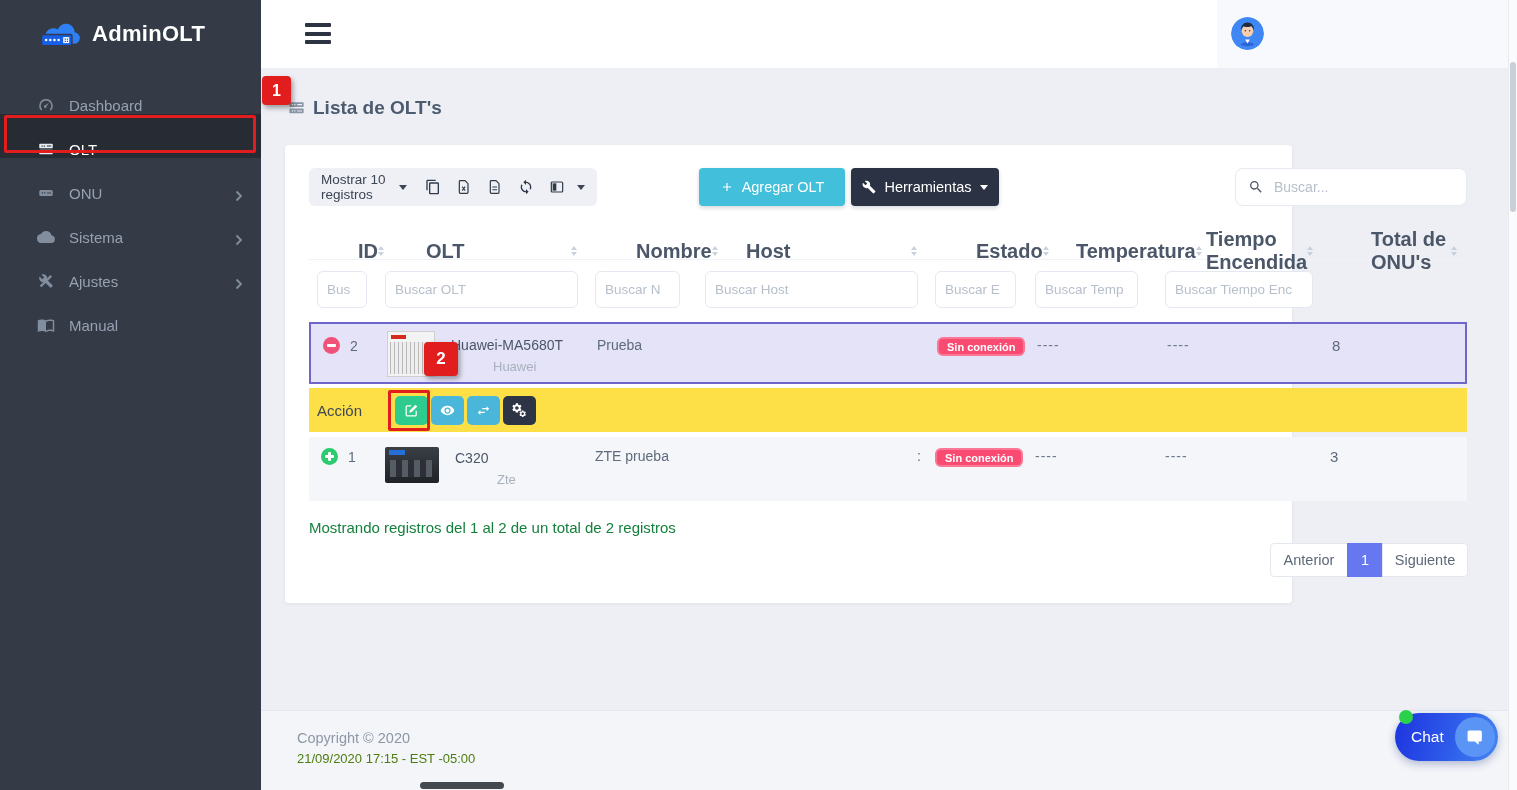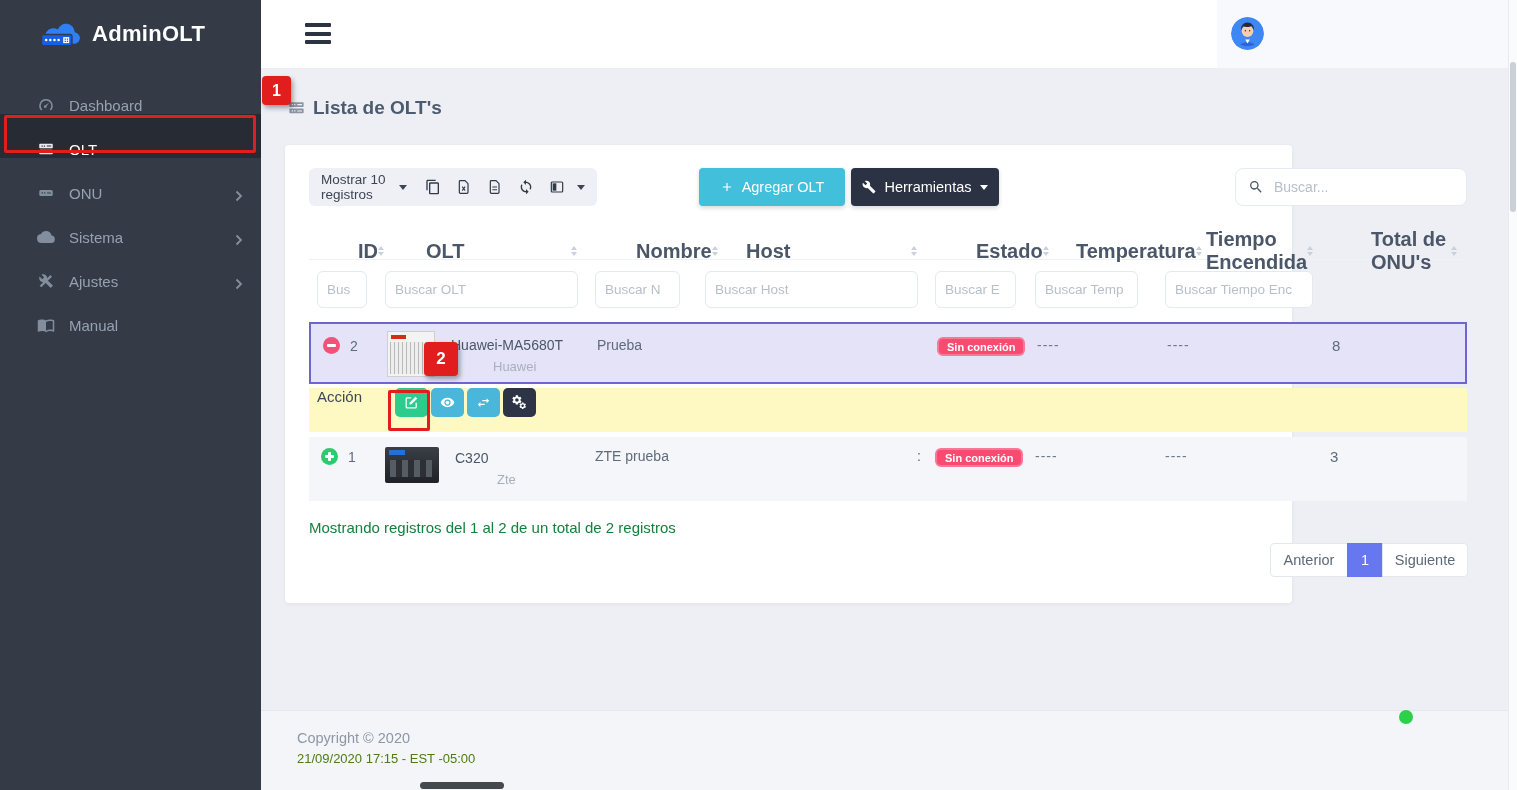--- a/index.html
+++ b/index.html
@@ -84,21 +84,21 @@
   .dev-zte { width:54px; height:36px; margin-top:3px; background:linear-gradient(180deg,#3a3f46,#1f2226); border-radius:2px; position:relative; flex:none; }
   .dev-zte::before { content:""; position:absolute; left:4px; top:3px; width:16px; height:5px; background:#2470d8; }
   .dev-zte::after { content:""; position:absolute; left:5px; top:13px; right:7px; bottom:6px; background:repeating-linear-gradient(90deg,#565c64 0 6px,#2c3036 6px 12px); }
   .olt-name { font-size:14px; color:#4b5668; padding-top:6px; }
   .olt-brand { font-size:13px; color:#a8b0bc; margin-top:6px;margin-left:42px; }
   .cell-host2 { text-align:right; padding-right:6px; }
   .badge { display:inline-block; background:#f94b72; border:2px solid #fb7795; color:#fff; font-size:11px; font-weight:700; padding:1.5px 8px; border-radius:6px; white-space:nowrap; }
   .dashes { letter-spacing:1px; color:#6f7a8a; }
   .tnum { font-size:15px; color:#5f6b7c; }
 
-  .action-row { position:absolute; left:24px; top:243px; width:1158px; height:44px; background:#fef9c3; display:flex; align-items:flex-start; padding-left:8px; }
+  .action-row { position:absolute; left:24px; top:243px; width:1158px; height:44px; background:#fde047; display:flex; align-items:center; padding-left:8px; }
   .action-label { width:78px; font-size:15px; color:#3d4756; }
   .abtn { width:33px; height:29px; border-radius:5px; margin-right:3px; display:flex; align-items:center; justify-content:center; cursor:pointer; color:#fff; }
   .abtn svg { width:15px; height:15px; }
   .abtn-edit { background:#2dcb8d; } .abtn-eye { background:#4ab7da; } .abtn-swap { background:#4ab7da; } .abtn-cfg { background:#2c3445; }
 
   .tinfo { position:absolute; left:24px; top:374px; font-size:15px; color:#15803d; }
   .pagination { position:absolute; left:985px; top:398px; display:flex; }
   .pg { height:34px; display:flex; align-items:center; justify-content:center; background:#fff; border:1px solid #e3e8ef; color:#5d6979; font-size:14.5px; cursor:pointer; }
   .pg-prev { width:78px; border-radius:4px 0 0 4px; }
   .pg-cur { width:36px; background:#6777ef; border-color:#6777ef; color:#fff; }
@@ -471,20 +471,28 @@
       <div class="pg pg-cur">1</div>
       <div class="pg pg-next">Siguiente</div>
     </div>
   </section>
 
   <footer class="footer">
     <div class="f-copy">Copyright © 2020</div>
     <div class="f-date">21/09/2020 17:15 - EST -05:00</div>
   </footer>
 
+  <div class="chat">
+    <span class="chat-label">Chat</span>
+    <span class="chat-circle">
+      <svg viewBox="0 0 24 24" fill="#fff">
+          <path d="M20 3H6a2 2 0 0 0-2 2v10a2 2 0 0 0 2 2h2v4l5-4h7a2 2 0 0 0 2-2V5a2 2 0 0 0-2-2z" transform="scale(-1,1) translate(-24,0)"></path>
+        </svg>
+    </span>
+  </div>
   <span class="chat-dot"></span>
 
   <div class="sb-v-track">
     <div class="sb-v-thumb"></div>
   </div>
   <div class="sb-h-thumb"></div>
 
   <div class="annot annot-outline annot-sb"></div>
   <div class="annot annot-box annot-1">1</div>
   <div class="annot annot-box annot-2">2</div>

